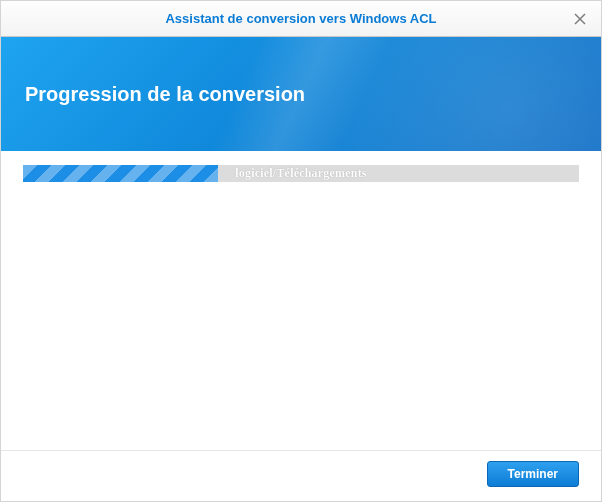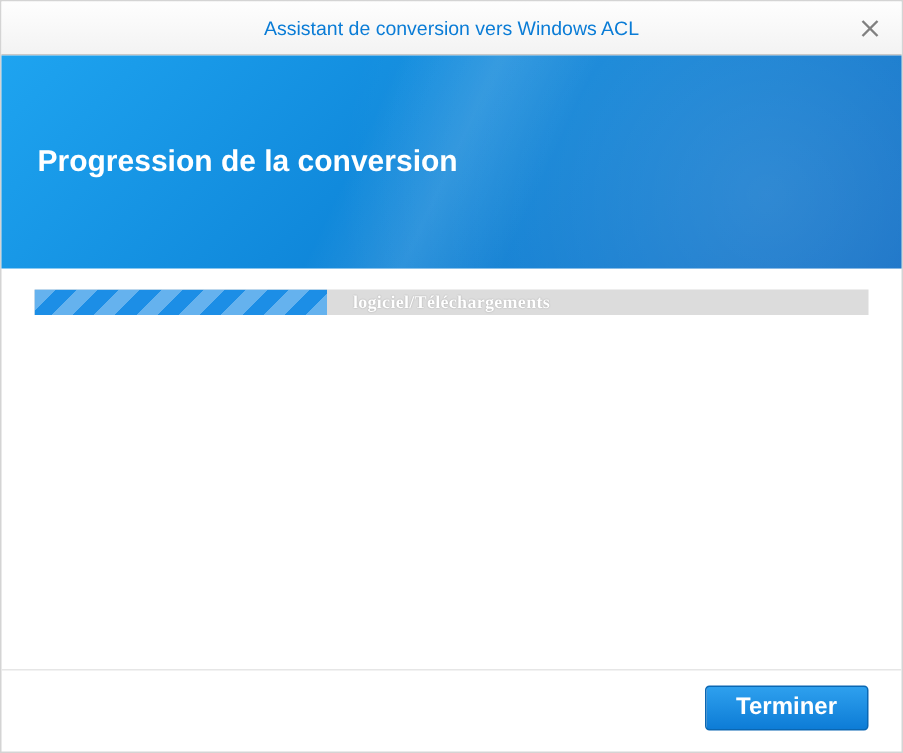--- a/index.html
+++ b/index.html
@@ -26,40 +26,40 @@
       height: 36px;
       background: linear-gradient(#fefefe, #f3f3f3);
       border-bottom: 1px solid #c8c8c8;
       display: flex;
       align-items: center;
       justify-content: center;
       position: relative;
     }
     .titlebar-title {
       font-size: 13px;
-      font-weight: 400;
+      font-weight: 700;
       color: #0a7cd6;
     }
     .close-btn {
       position: absolute;
       right: 10px;
       top: 50%;
       transform: translateY(-50%);
       width: 22px;
       height: 22px;
       display: flex;
       align-items: center;
       justify-content: center;
       cursor: pointer;
       color: #808080;
       font-size: 18px;
       line-height: 1;
     }
     .banner {
-      height: 142px;
+      height: 114px;
       background: linear-gradient(135deg, #1ea4f0 0%, #0d82d6 55%, #0b6bc4 100%);
       position: relative;
       overflow: hidden;
       display: flex;
       align-items: center;
       padding-left: 24px;
     }
     .banner::before {
       content: "";
       position: absolute;
@@ -123,21 +123,21 @@
       display: flex;
       justify-content: flex-end;
       align-items: center;
     }
     .btn {
       background: linear-gradient(#2ea0ee, #0d7cd6);
       color: #fff;
       border: 1px solid #0a67b3;
       border-radius: 3px;
       padding: 5px 20px;
-      font-size: 16px;
+      font-size: 12px;
       font-weight: 600;
       cursor: pointer;
       min-width: 86px;
     }
   </style>
 </head>
 <body>
 
 <div class="dialog">
 

